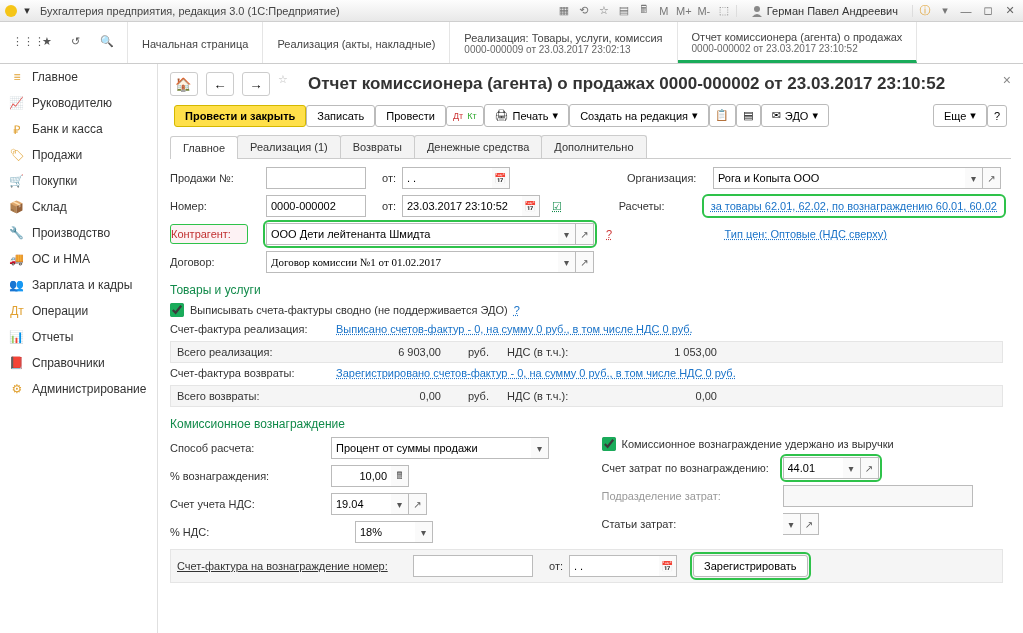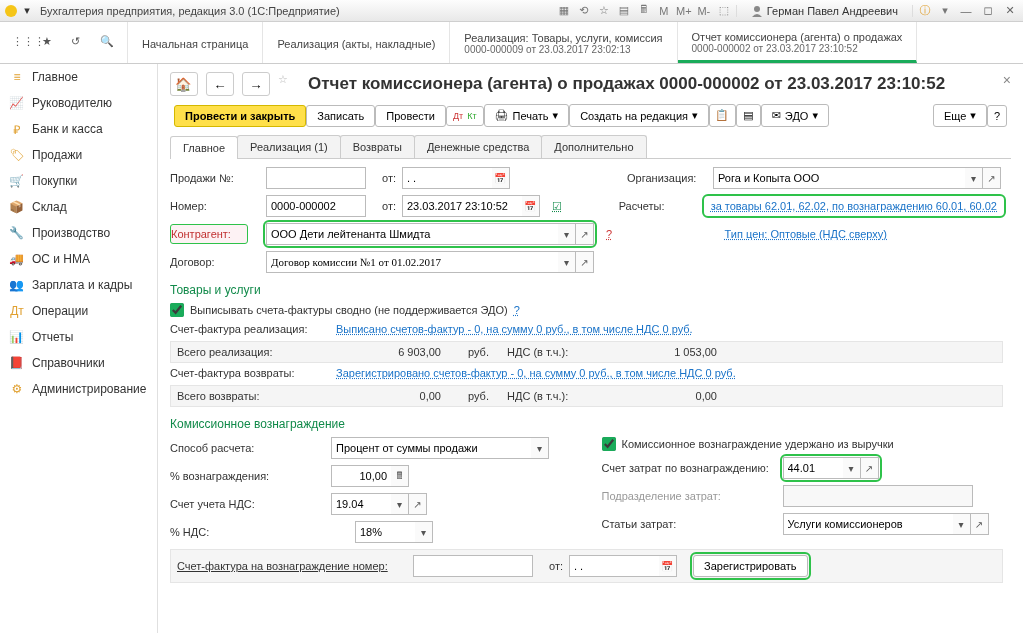--- a/index.html
+++ b/index.html
@@ -360,21 +360,20 @@
               <span class="grp-btn">↗</span>
             </div>
           </div>
           <div class="row">
             <span class="lbl muted" style="width:175px">Подразделение затрат:</span>
             <input class="fld" style="width: 190px; background: rgb(248, 248, 248);" disabled="" value="">
           </div>
           <div class="row">
             <span class="lbl" style="width:175px">Статьи затрат:</span>
             <div class="picker-grp">
-              <input class="fld combo" style="width: 170px;" value="Услуги комиссионеров">
               <span class="grp-btn">▾</span>
               <span class="grp-btn">↗</span>
             </div>
           </div>
         </div>
       </div>
 
       <div class="row" style="background:#f5f5f5;border:1px solid #e5e5e5;padding:5px 6px;">
         <span style="width:230px;text-decoration:underline;">Счет-фактура на вознаграждение номер:</span>
         <input class="fld" style="width: 120px;" value="">

